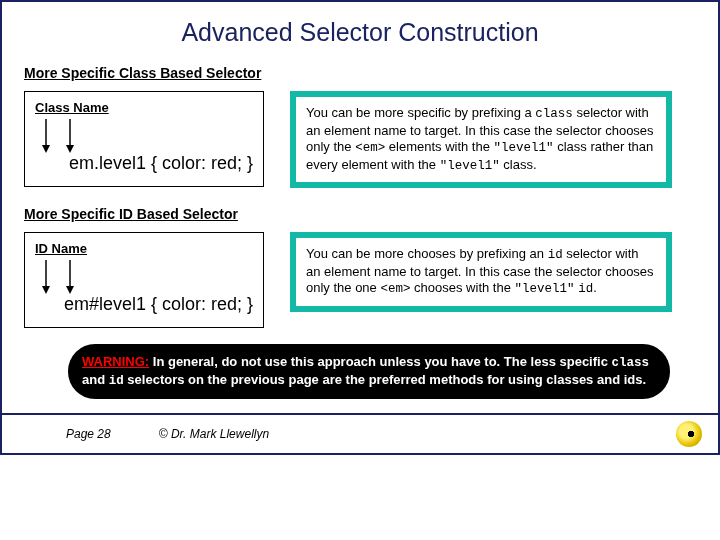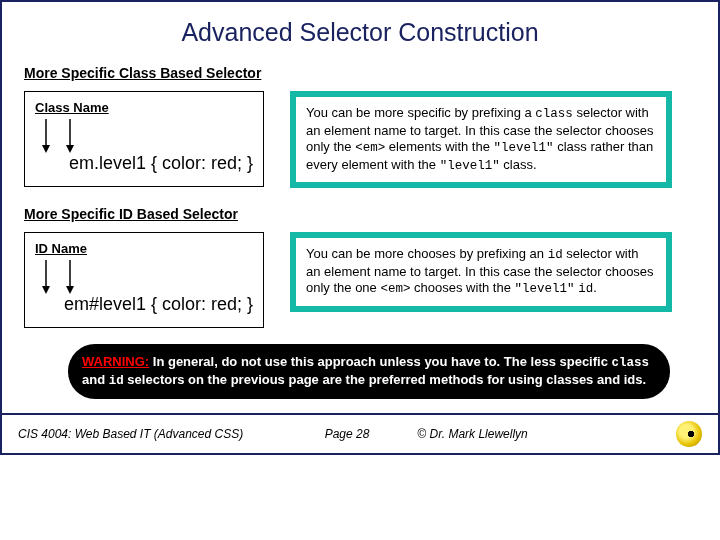--- a/index.html
+++ b/index.html
@@ -77,18 +77,17 @@
       </div>
     </div>
 
     <div class="warnbox">
       <span class="warn">WARNING:</span><span>  In general, do not use this approach unless you have to.  The less specific </span><code>class</code><span> and </span><code>id</code><span> selectors on the previous page are the preferred methods for using classes and ids.</span>
     </div>
 
   </div>
 
   <div class="footer">
-    <div class="course">CIS 4004: Web Based IT (Advanced CSS)</div>
     <div class="page">Page 28</div>
     <div class="copy">© Dr. Mark Llewellyn</div>
     <div class="logo"></div>
   </div>
 </div>
 
 </body></html>

